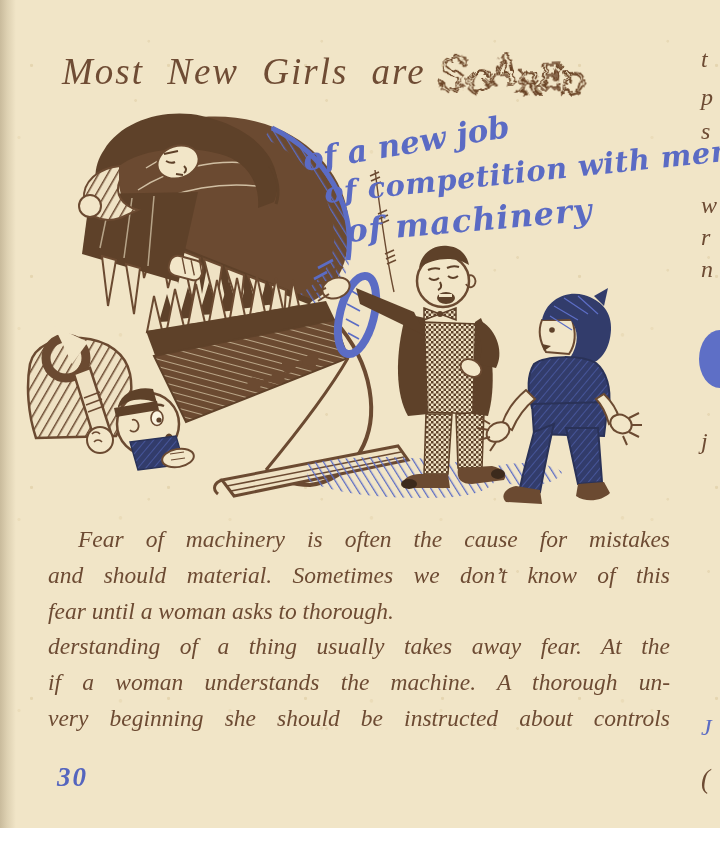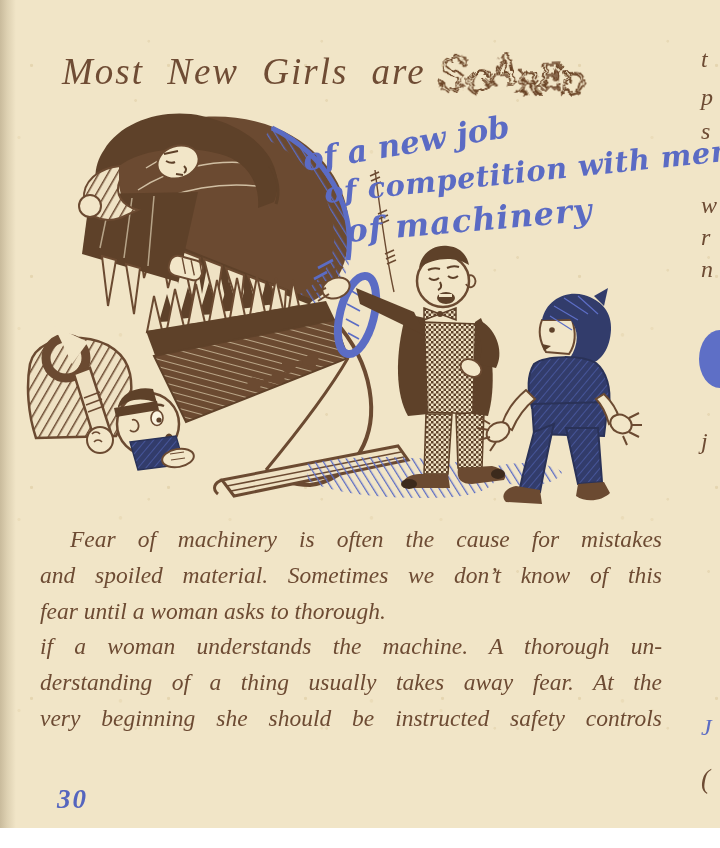--- a/index.html
+++ b/index.html
@@ -19,26 +19,26 @@
   .gutter{position:absolute;left:0;top:0;bottom:0;width:16px;
     background:linear-gradient(90deg,#c9bb9c 0,#ddd0b1 7px,rgba(221,208,177,0) 16px);}
   .title{position:absolute;left:62px;top:50px;font-size:37px;color:#6f4c34;
     letter-spacing:2px;word-spacing:12px;white-space:nowrap;}
   #scaredsvg{position:absolute;left:430px;top:26px;transform:rotate(-2deg);}
   .cap{position:absolute;color:#5b6bc4;font-family:"DejaVu Serif",serif;font-weight:bold;
     white-space:nowrap;transform-origin:left bottom;}
   .cap1{left:306px;top:142px;font-size:31px;transform:rotate(-9.5deg);}
   .cap2{left:326px;top:176px;font-size:29px;transform:rotate(-6deg);letter-spacing:.5px;}
   .cap3{left:348px;top:212px;font-size:32px;transform:rotate(-5deg);letter-spacing:1px;}
-  .bodytext{position:absolute;left:40px;top:522px;width:622px;color:#6d4b33;
+  .bodytext{position:absolute;left:48px;top:522px;width:622px;color:#6d4b33;
     font-size:23.5px;line-height:35.8px;}
   .line{text-align:justify;text-align-last:justify;}
   .line.noj{text-align:justify;text-align-last:left;}
   .line.ind{text-indent:30px;}
-  .pagenum{position:absolute;left:57px;top:784px;color:#5565be;font-size:27px;
+  .pagenum{position:absolute;left:57px;top:762px;color:#5565be;font-size:27px;
     font-weight:bold;letter-spacing:2px;}
   .frag{position:absolute;left:701px;color:#6d4b33;font-size:24px;}
   .frag.blue{color:#5b6cc4;}
   .blueblob{position:absolute;left:699px;top:330px;width:42px;height:58px;
     background:#5e6fc6;border-radius:50% 0 0 50%/50% 0 0 50%;}
   svg text{font-family:"DejaVu Serif",serif;}
 </style>
 </head>
 <body>
 
@@ -237,27 +237,27 @@
     </g>
   </svg>
 
   <div class="cap cap1">of a new job</div>
   <div class="cap cap2">of competition with men</div>
   <div class="cap cap3">of machinery</div>
 
   <div class="bodytext">
     <div>
       <div class="line ind">Fear of machinery is often the cause for mistakes</div>
-      <div class="line">and spoiled material. Sometimes we don’t know of this</div>
+      <div class="line">and should material. Sometimes we don’t know of this</div>
       <div class="line noj">fear until a woman asks to thorough.</div>
     </div>
     <div>
+      <div class="line">derstanding of a thing usually takes away fear. At the</div>
       <div class="line">if a woman understands the machine. A thorough un-</div>
-      <div class="line">derstanding of a thing usually takes away fear. At the</div>
-      <div class="line">very beginning she should be instructed safety controls</div>
+      <div class="line">very beginning she should be instructed about controls</div>
     </div>
   </div>
 
   <div class="pagenum">30</div>
 
   <span class="frag" style="top:46px">t</span>
   <span class="frag" style="top:84px">p</span>
   <span class="frag" style="top:118px">s</span>
   <span class="frag" style="top:192px">w</span>
   <span class="frag" style="top:224px">r</span>

